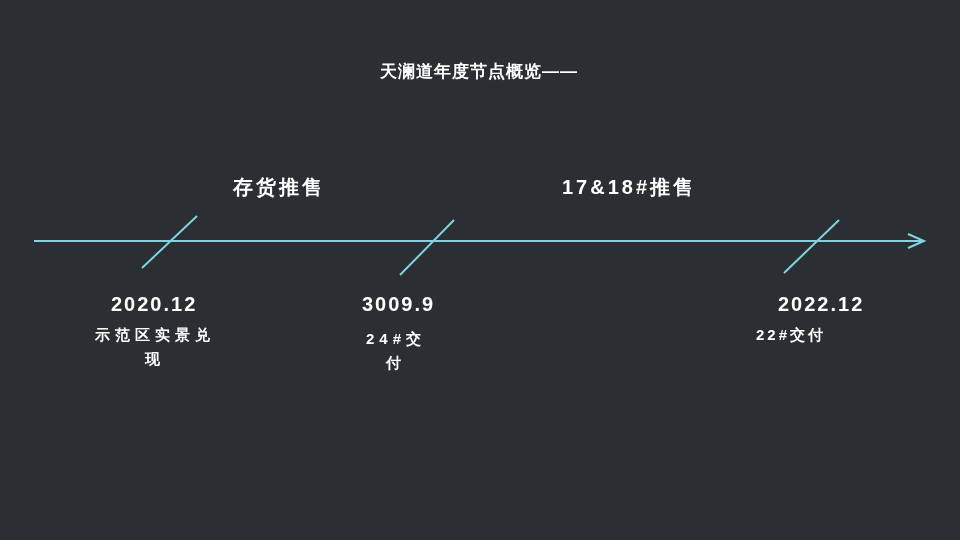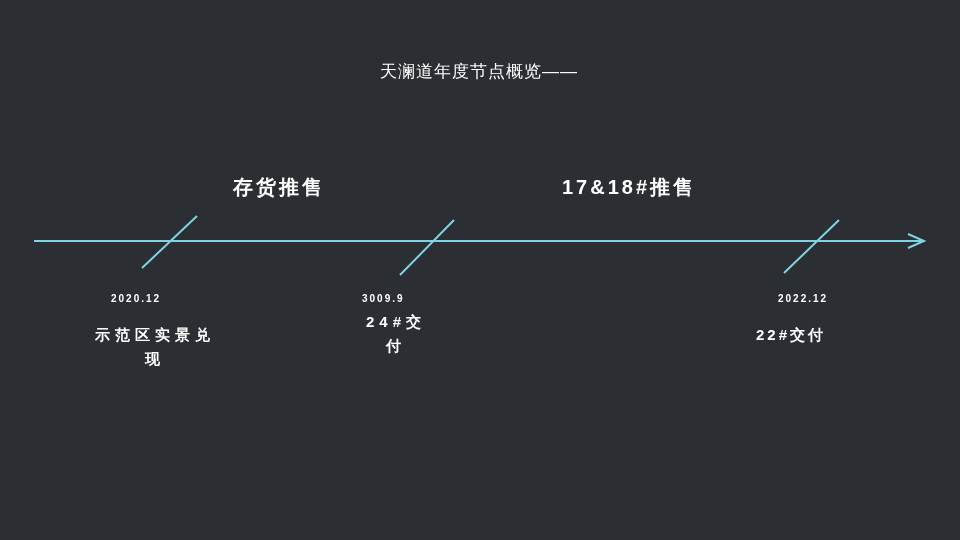--- a/index.html
+++ b/index.html
@@ -14,21 +14,21 @@
     position: absolute;
     left: 0; top: 0;
     width: 960px; height: 540px;
     background: var(--bg, #2B2E33);
   }
   .slide-title {
     position: absolute;
     left: 380px; top: 60px;
     color: var(--text, #FFFFFF);
     font-size: 17px;
-    font-weight: normal;
+    font-weight: bold;
     letter-spacing: 1px;
     white-space: nowrap;
   }
   .phase-label {
     position: absolute;
     color: var(--text, #FFFFFF);
     font-size: 20px;
     font-weight: bold;
     letter-spacing: 3px;
     white-space: nowrap;
@@ -40,39 +40,39 @@
     left: 0; top: 0;
   }
   .timeline-svg line, .timeline-svg polyline {
     stroke: var(--accent, #7FD4E4);
     stroke-width: 2;
     fill: none;
   }
   .milestone-date {
     position: absolute;
     color: var(--text, #FFFFFF);
-    font-size: 10px;
+    font-size: 20px;
     font-weight: bold;
     letter-spacing: 2px;
     white-space: nowrap;
   }
   .date-0 { left: 111px; top: 293px; }
   .date-1 { left: 362px; top: 293px; }
   .date-2 { left: 743px; top: 293px; margin-left: 35px; }
   .milestone-desc {
     position: absolute;
     color: var(--text, #FFFFFF);
     font-size: 15px;
     font-weight: bold;
     letter-spacing: 5px;
     text-align: center;
     line-height: 1.6;
   }
   .desc-0 { left: 86px;  top: 323px; width: 138px; }
-  .desc-1 { left: 360px; top: 310px; width: 72px; }
+  .desc-1 { left: 360px; top: 327px; width: 72px; }
   .desc-2 { left: 745px; top: 323px; width: 92px; letter-spacing: 3px; }
 </style>
 </head>
 <body>
 
 <div class="slide">
 
   <div class="slide-title">天澜道年度节点概览——</div>
 
   <div class="phase-label phase-0">存货推售</div>

